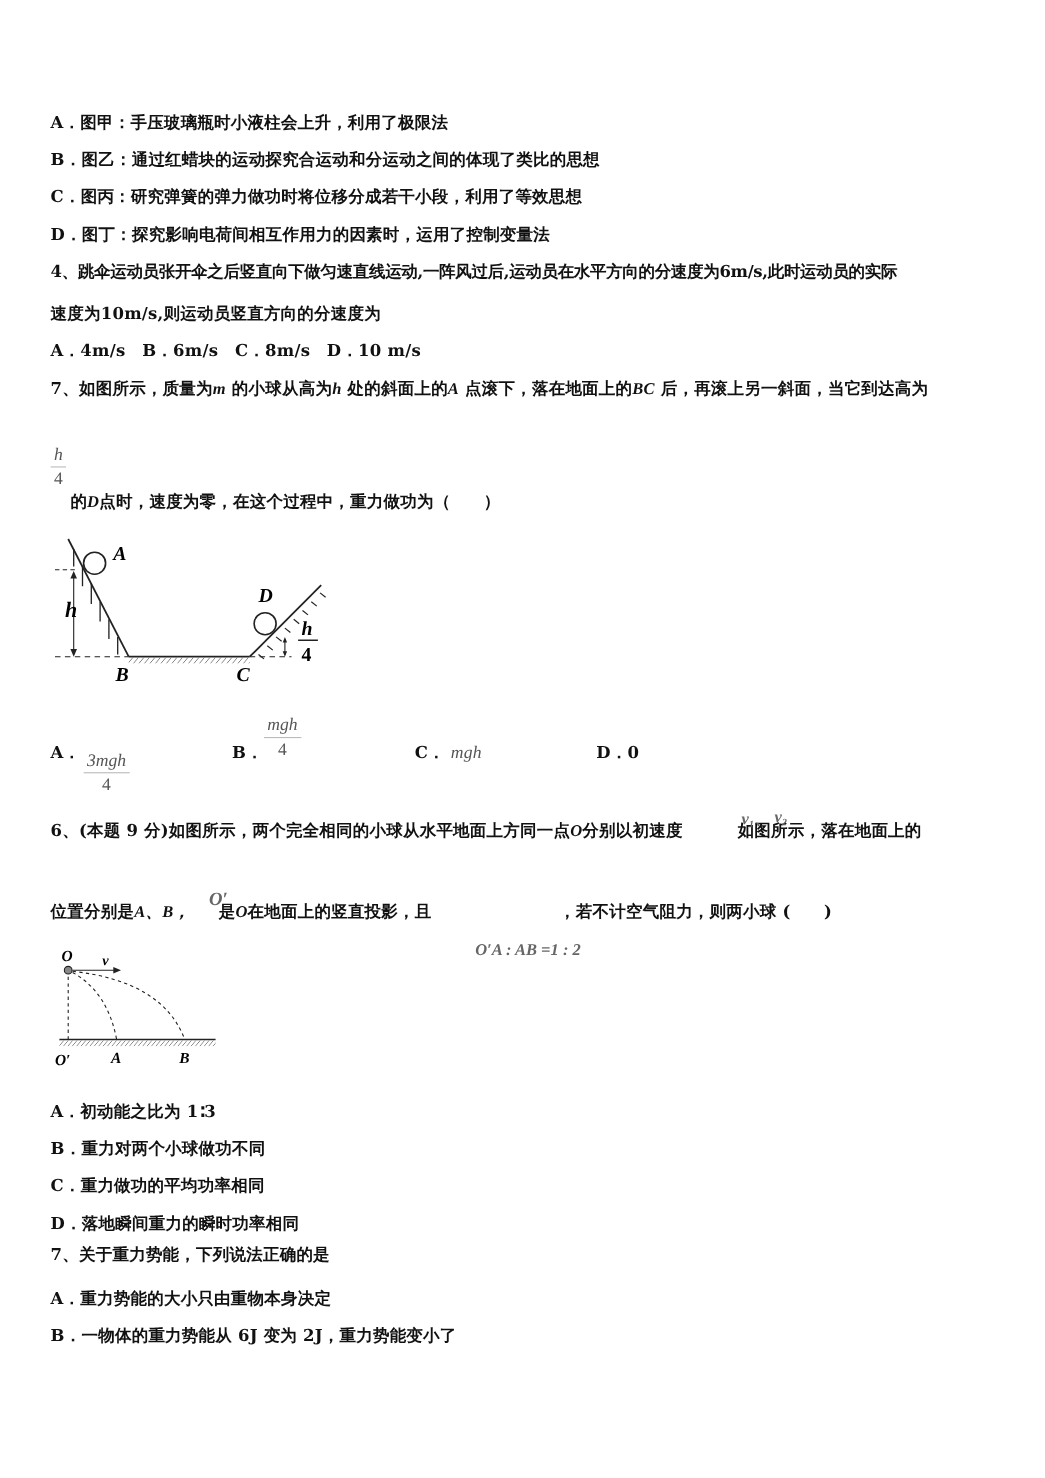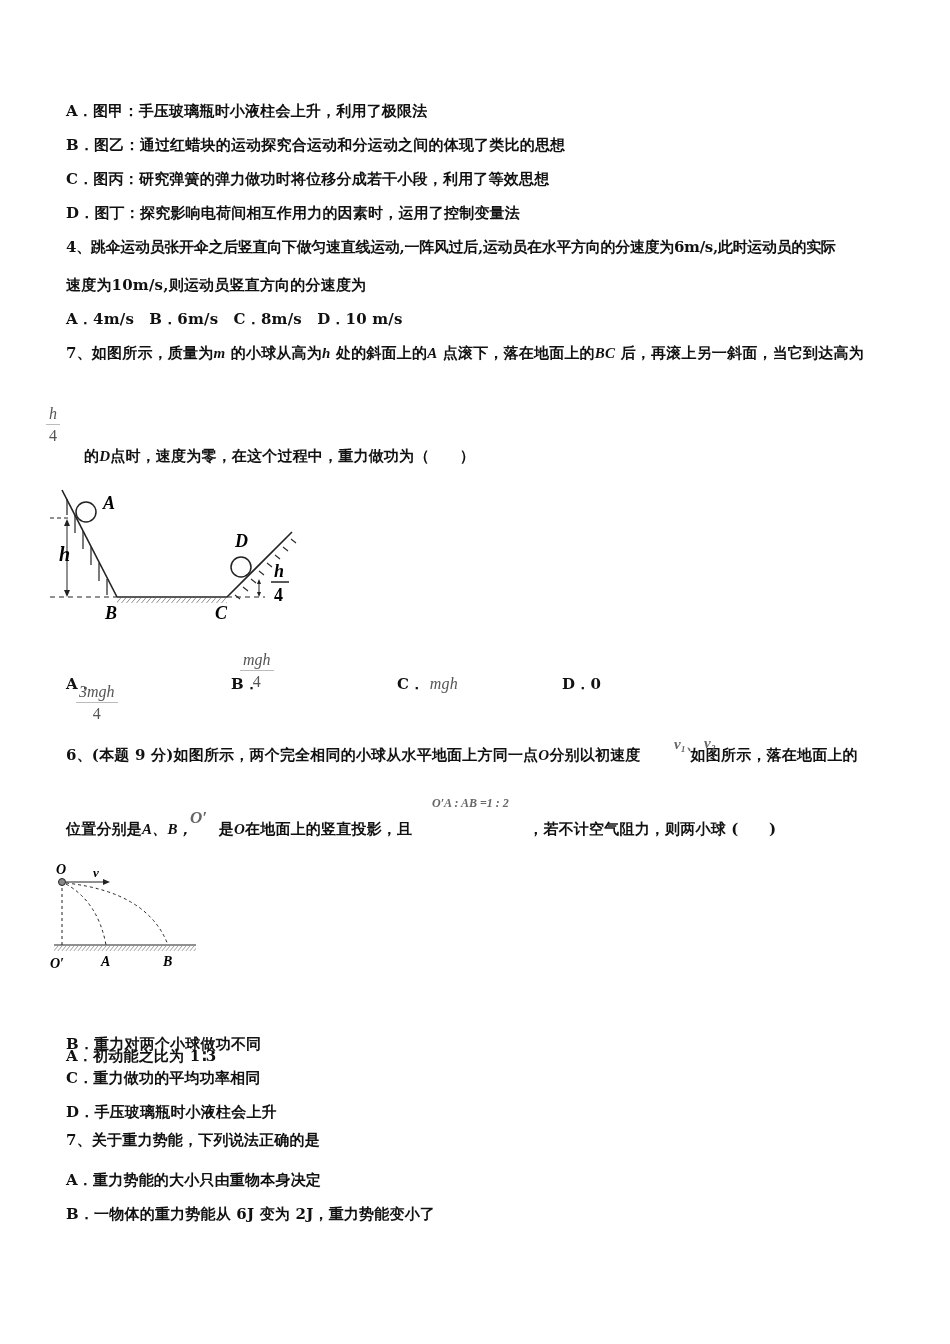--- a/index.html
+++ b/index.html
@@ -1,18 +1,18 @@
 <!DOCTYPE html>
 <html><head>
 <meta charset="utf-8">
 <style>
   html, body { margin:0; padding:0; background:#ffffff; }
   body { width:950px; height:1344px; position:relative; overflow:hidden;
          font-family:"DejaVu Serif","Liberation Serif",serif; color:#111; }
-  .line { position:absolute; left:46px; font-size:15px; font-weight:bold; white-space:nowrap; letter-spacing:0.2px;margin-left:20px; }
+  .line { position:absolute; left:46px; font-size:15px; font-weight:bold; white-space:nowrap; letter-spacing:0.2px; }
   .it { font-style:italic; font-family:"Liberation Serif",serif; }
   .math { font-family:"Liberation Serif",serif; font-style:italic; font-weight:normal; color:#555; }
   .frac { position:absolute; font-family:"Liberation Serif",serif; font-weight:normal; color:#555; text-align:center; }
   .frac .num { font-style:italic; font-size:16px; display:block; padding:0 3px; border-bottom:1px solid #bbb; line-height:20px; }
   .frac .den { font-size:16px; display:block; line-height:22px; }
   .sup { position:absolute; font-family:"Liberation Serif",serif; font-weight:bold; color:#666; font-size:15px; }
   .fig { position:absolute; }
 </style>
 </head>
 <body>
@@ -120,21 +120,21 @@
 <div class="line" style="top:746px">
   <span>6、(本题 9 分)如图所示，两个完全相同的小球从水平地面上方同一点</span><span class="it">O</span><span>分别以初速度</span><span style="display:inline-block; width:50px"></span><span>如图所示，落在地面上的</span>
 </div>
 <div class="sup" style="left:674px; top:735px"><span class="it">v₁、</span></div>
 <div class="sup" style="left:704px; top:735px"><span class="it">v₂</span></div>
 
 <div class="line" style="top:820px">
   <span>位置分别是</span><span class="it">A、B，</span><span style="display:inline-block; width:26px"></span><span>是</span><span class="it">O</span><span>在地面上的竖直投影，且</span><span style="display:inline-block; width:116px"></span><span>，若不计空气阻力，则两小球 (　　)</span>
 </div>
 <div class="sup" style="left:190px; top:808px; font-size:17px"><span class="it">O′</span></div>
-<div class="sup" style="left:432px; top:796px; font-size:12px"><span class="it">O′A : AB =1 : 2</span></div>
+<div class="sup" style="left:432px; top:856px; font-size:15px"><span class="it">O′A : AB =1 : 2</span></div>
 
 <svg class="fig" style="left:48px; top:862px" width="155" height="110" viewBox="0 0 155 110">
   <defs>
     <pattern id="hatch2" width="4" height="6" patternUnits="userSpaceOnUse" patternTransform="skewX(-40)">
       <line x1="0" y1="0" x2="0" y2="6" stroke="#222" stroke-width="0.9"></line>
     </pattern>
   </defs>
   <text x="8" y="12" font-family="Liberation Serif,serif" font-style="italic" font-weight="bold" font-size="14">O</text>
   <circle cx="14" cy="20" r="3.5" fill="#888" stroke="#222" stroke-width="1"></circle>
   <line x1="18" y1="20" x2="58" y2="20" stroke="#222" stroke-width="1"></line>
@@ -143,20 +143,20 @@
   <line x1="14" y1="26" x2="14" y2="83" stroke="#222" stroke-dasharray="3,3"></line>
   <path d="M18 22 Q 50 40 58 83" fill="none" stroke="#222" stroke-dasharray="3,3"></path>
   <path d="M18 21 Q 100 30 120 83" fill="none" stroke="#222" stroke-dasharray="3,3"></path>
   <line x1="6" y1="83" x2="148" y2="83" stroke="#222" stroke-width="1.2"></line>
   <rect x="6" y="84" width="142" height="5" fill="url(#hatch2)"></rect>
   <text x="2" y="106" font-family="Liberation Serif,serif" font-style="italic" font-weight="bold" font-size="14">O′</text>
   <text x="53" y="104" font-family="Liberation Serif,serif" font-style="italic" font-weight="bold" font-size="14">A</text>
   <text x="115" y="104" font-family="Liberation Serif,serif" font-style="italic" font-weight="bold" font-size="14">B</text>
 </svg>
 
-<div class="line" style="top:1047px"><span>A．</span><span>初动能之比为 1∶3</span></div>
+<div class="line" style="top:1001px"><span>A．</span><span>初动能之比为 1∶3</span></div>
 <div class="line" style="top:1035px"><span>B．</span><span>重力对两个小球做功不同</span></div>
 <div class="line" style="top:1069px"><span>C．</span><span>重力做功的平均功率相同</span></div>
-<div class="line" style="top:1103px"><span>D．</span><span>手压玻璃瓶时小液柱会上升</span></div>
+<div class="line" style="top:1103px"><span>D．</span><span>落地瞬间重力的瞬时功率相同</span></div>
 
 <div class="line" style="top:1131px">7、关于重力势能，下列说法正确的是</div>
 <div class="line" style="top:1171px"><span>A．</span><span>重力势能的大小只由重物本身决定</span></div>
 <div class="line" style="top:1205px"><span>B．</span><span>一物体的重力势能从 6J 变为 2J，重力势能变小了</span></div>
 
 </body></html>

